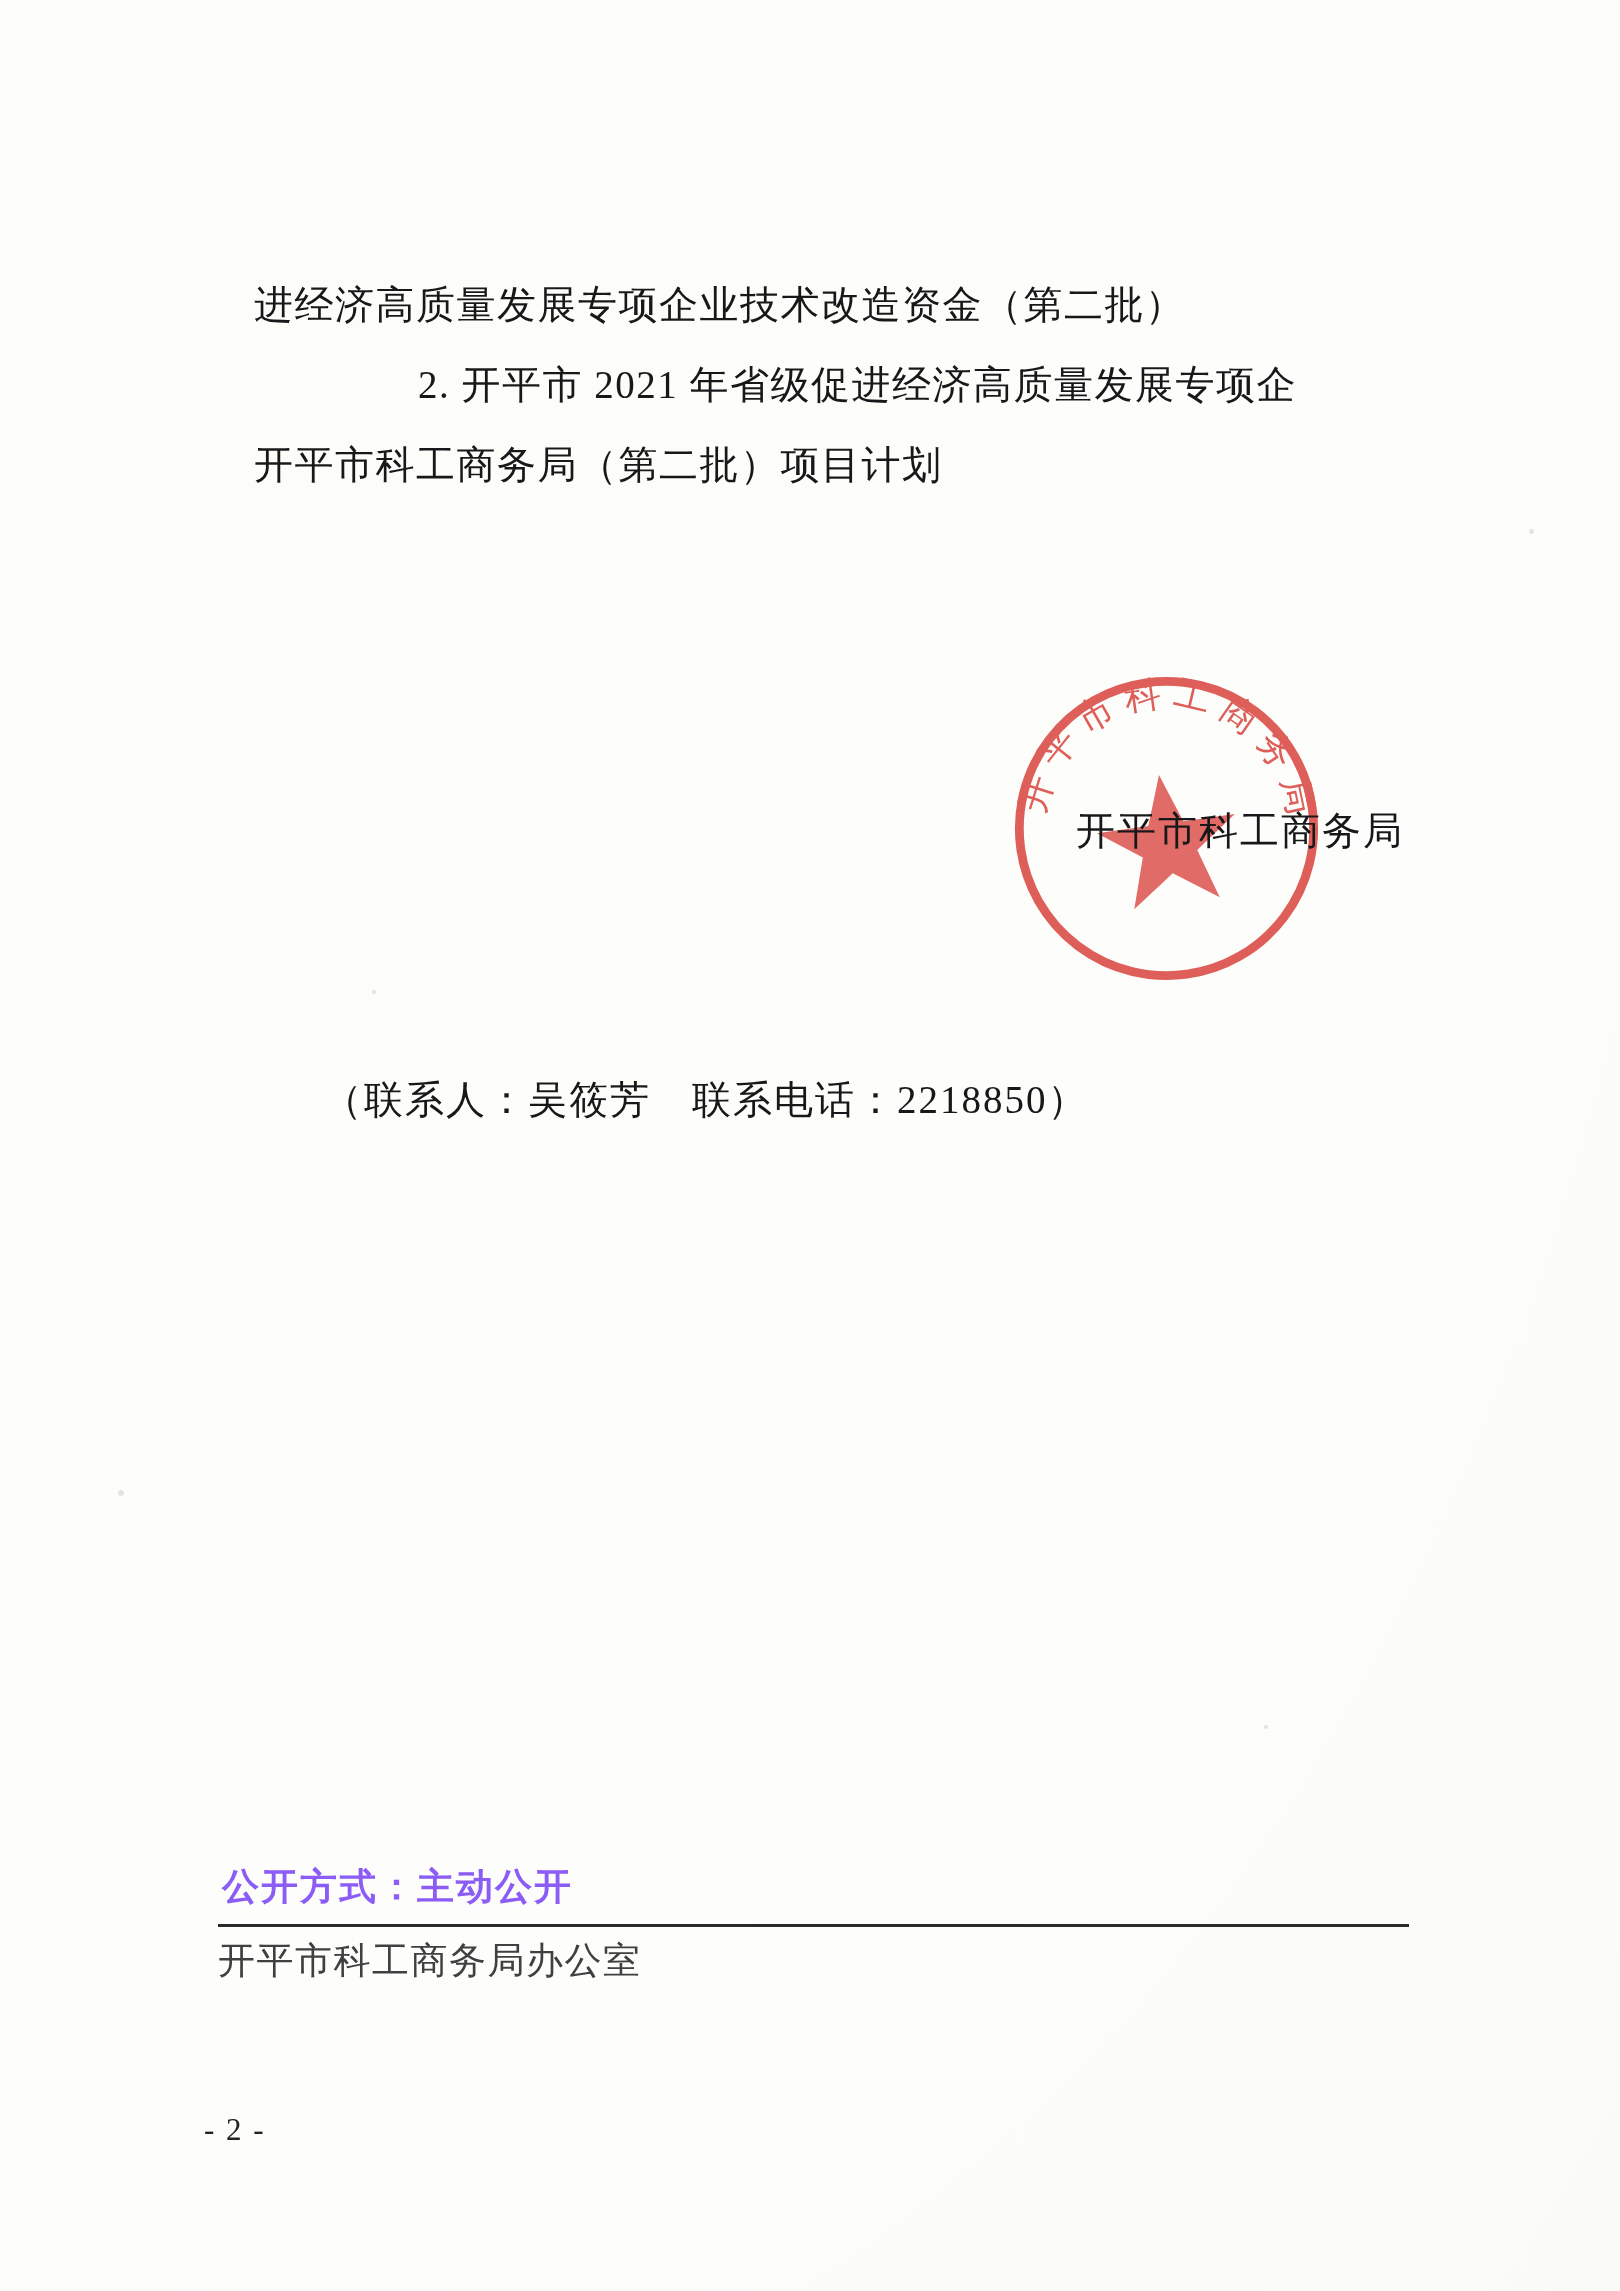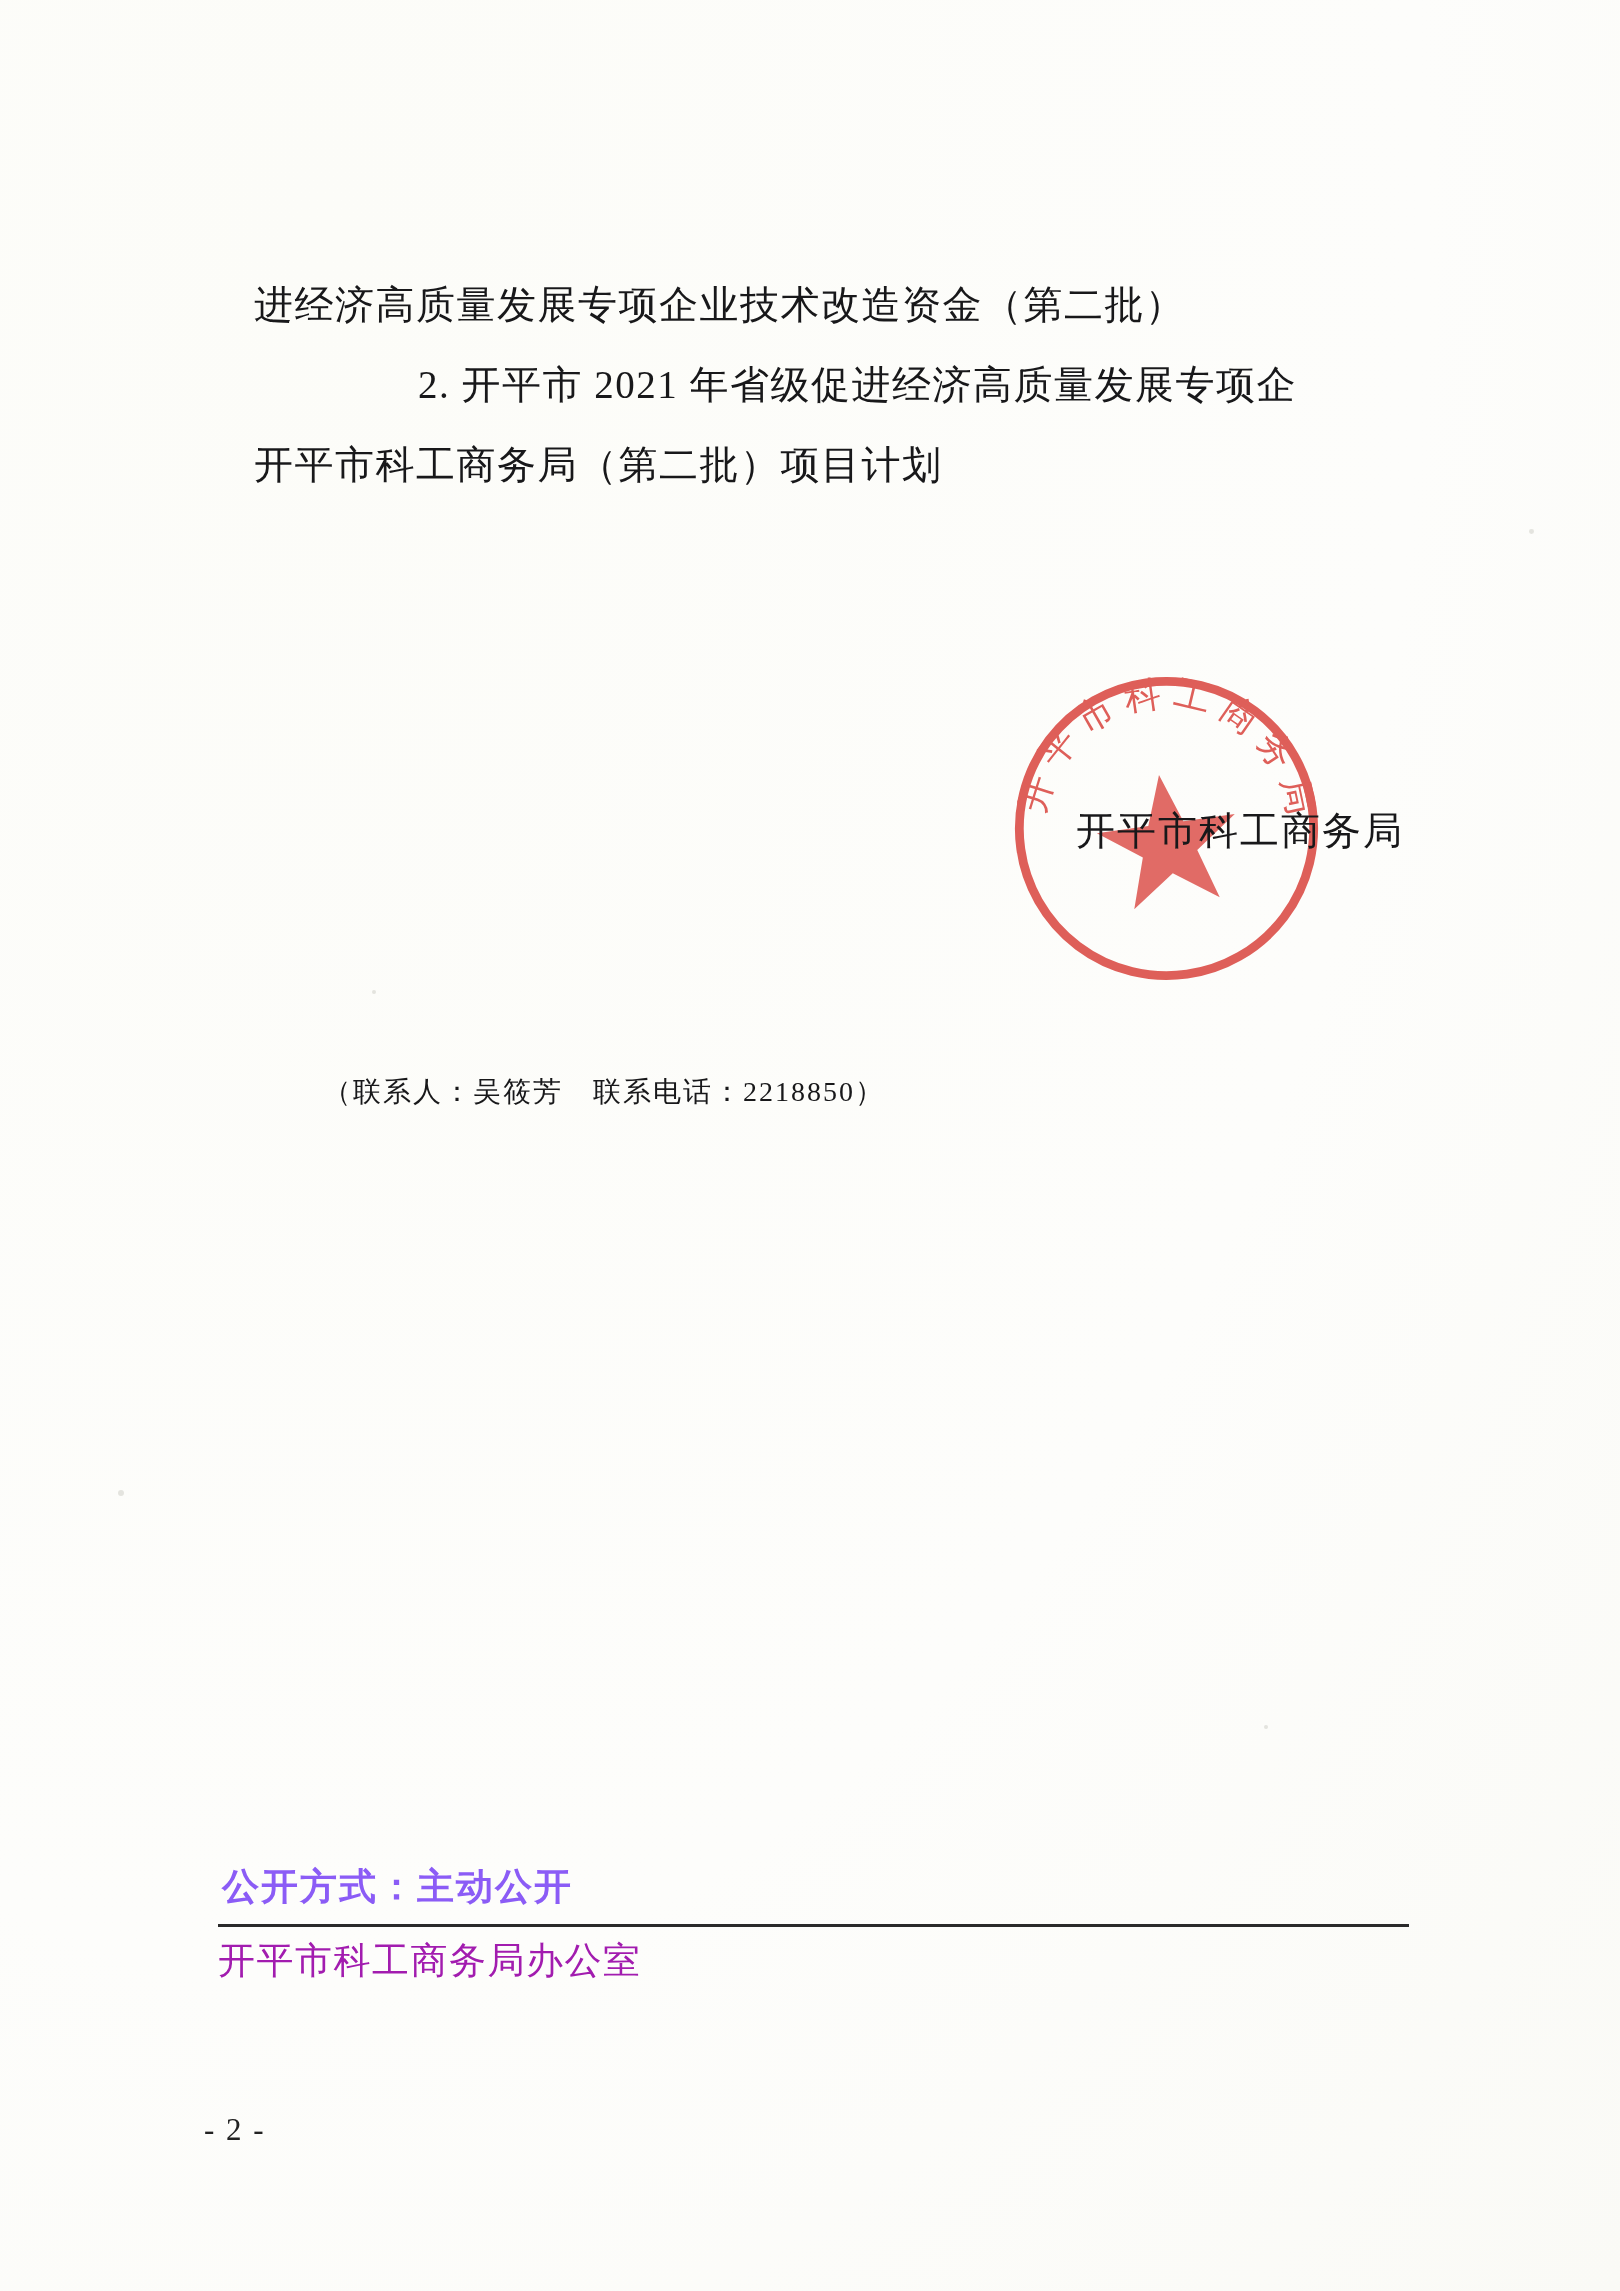--- a/index.html
+++ b/index.html
@@ -75,21 +75,21 @@
     width: 363px;
     height: 363px;
     pointer-events: none;
   }
   .seal svg { display: block; }
 
   .contact-line {
     position: absolute;
     left: 323px;
     top: 1073px;
-    font-size: 28px;
+    font-size: 39px;
     letter-spacing: 2px;
     white-space: pre;
     color: #18181a;
   }
 
   .footer {
     position: absolute;
     left: 218px;
     top: 1862px;
     width: 1191px;
@@ -110,21 +110,21 @@
     margin-bottom: 9.8px;
     width: 100%;
   }
   .footer-row {
     display: flex;
     justify-content: space-between;
     align-items: baseline;
     font-size: 37px;
     letter-spacing: 1.5px;
     white-space: pre;
-    color: #a21caf;
+    color: #404040;
   }
   .page-number {
     position: absolute;
     left: 204px;
     top: 2112px;
     font-size: 31px;
     letter-spacing: 2px;
     color: #222;
     white-space: pre;
   }

